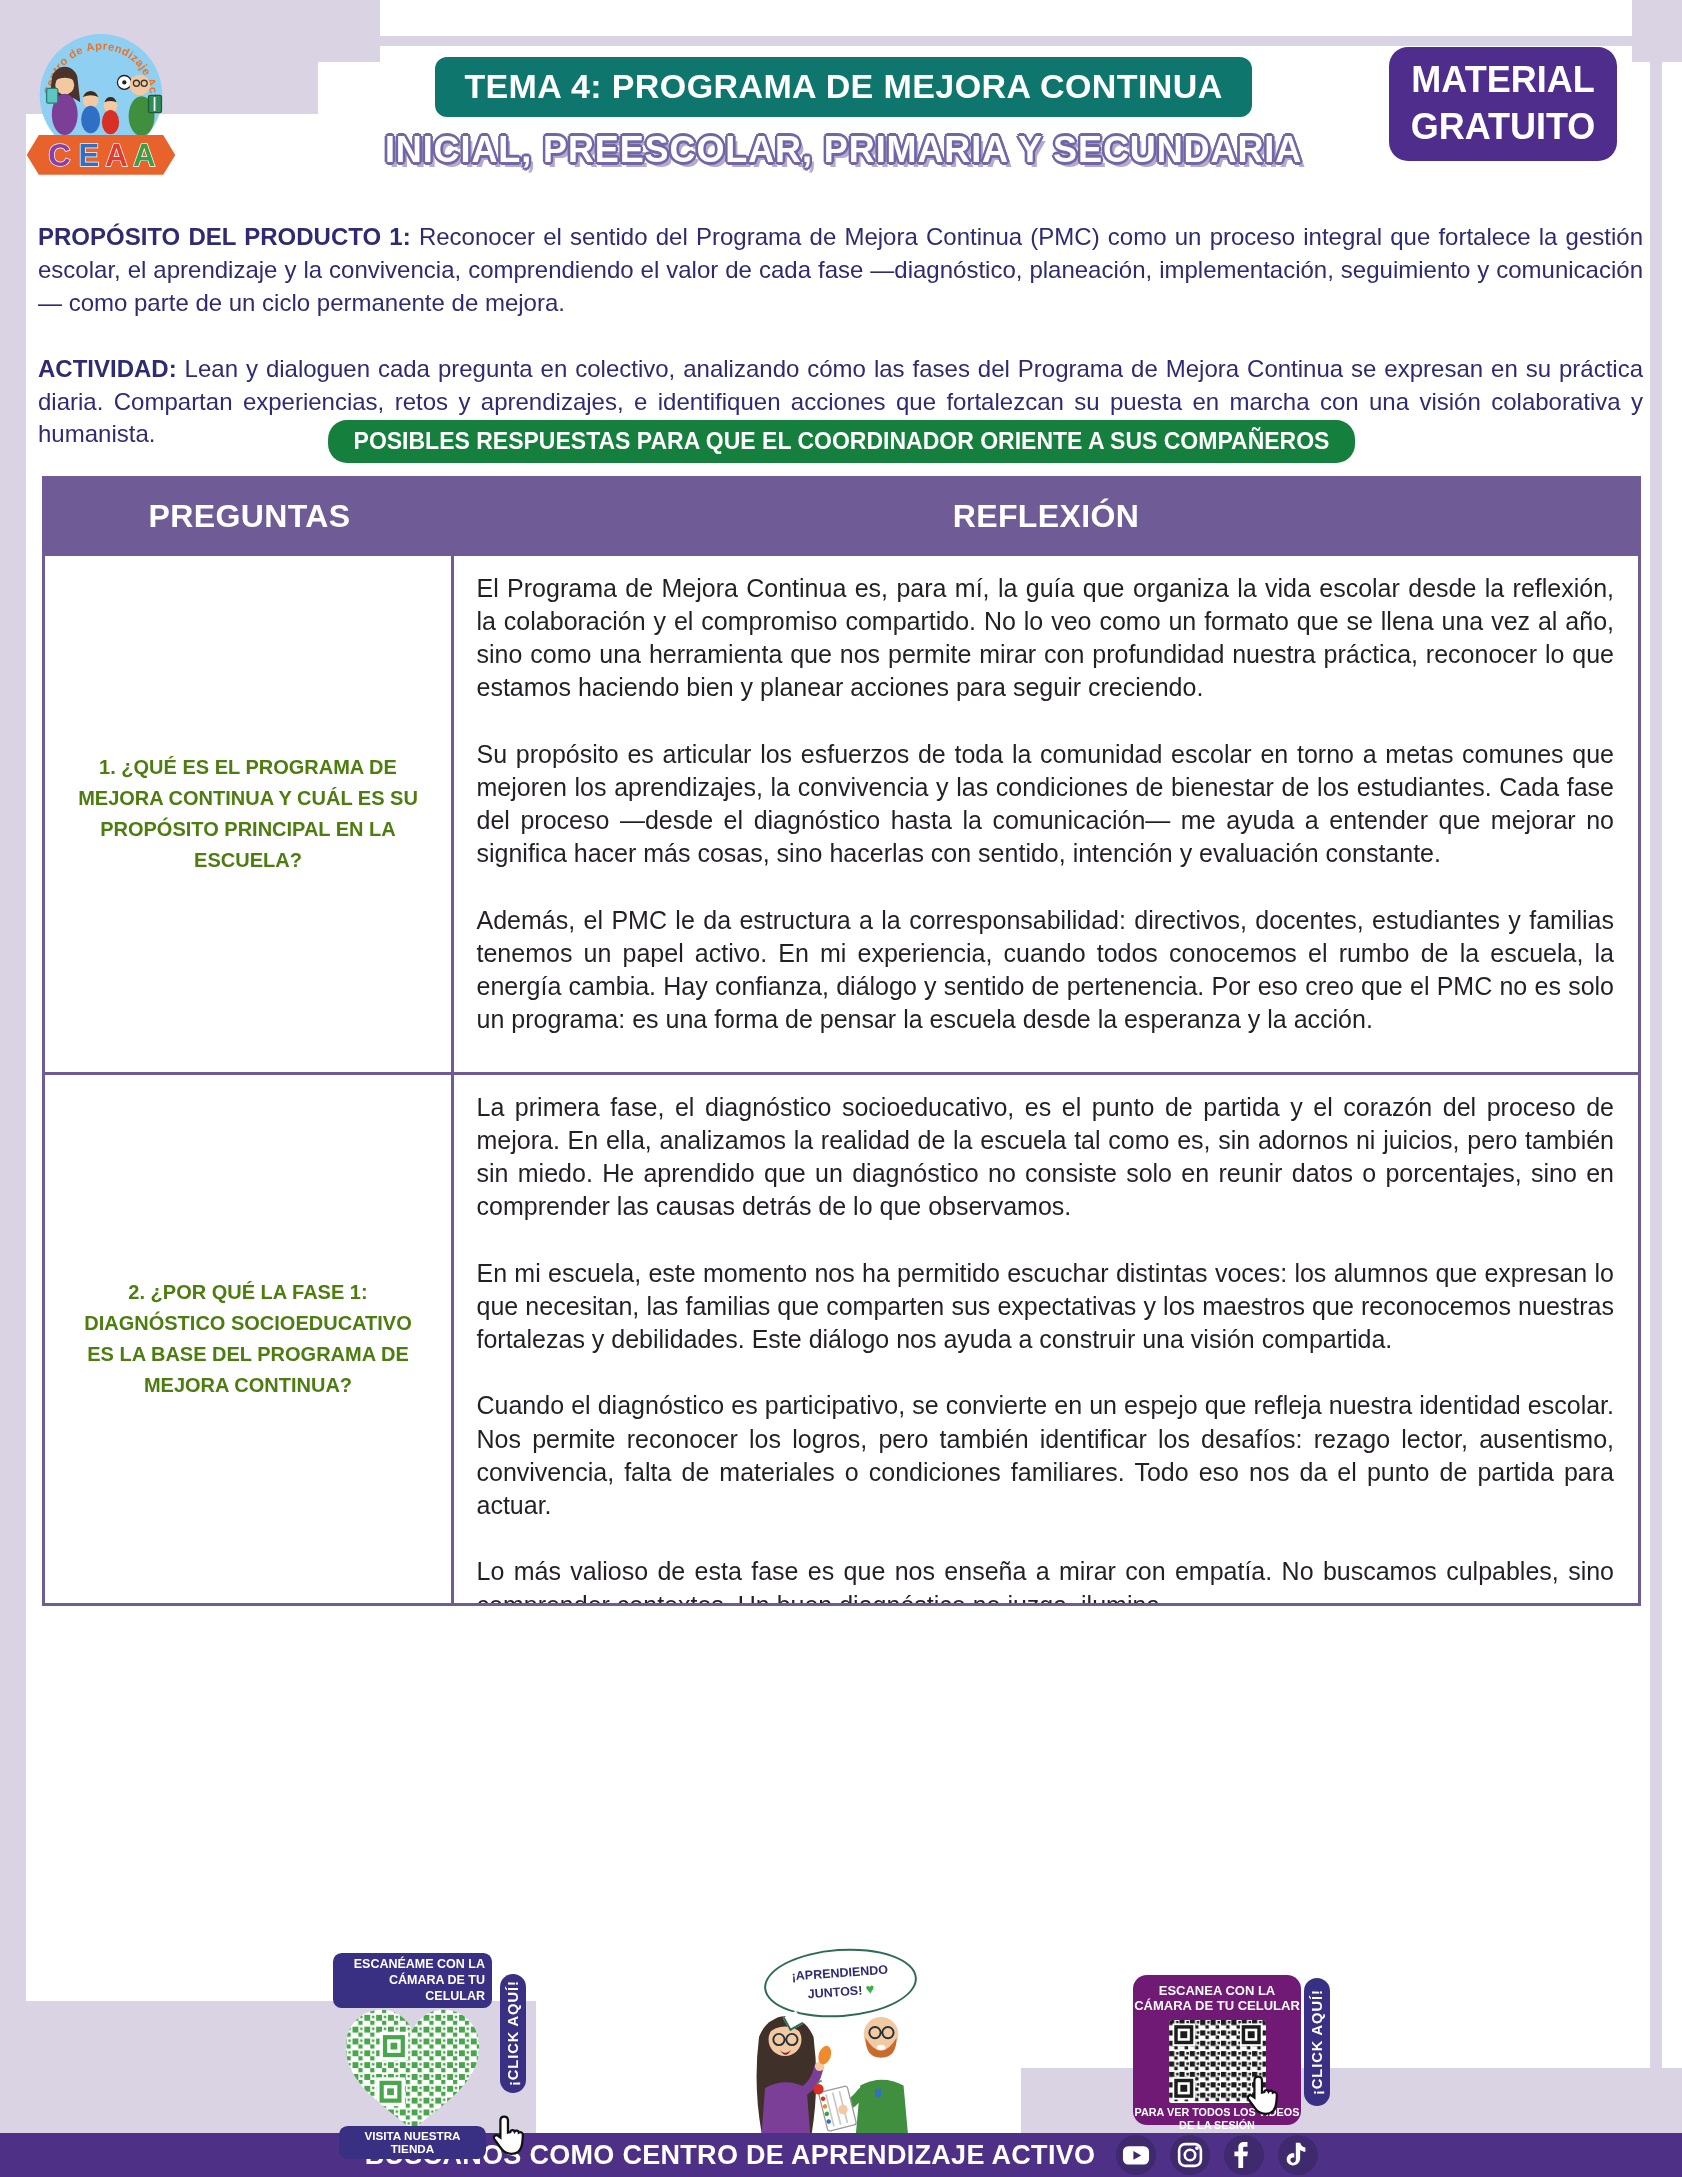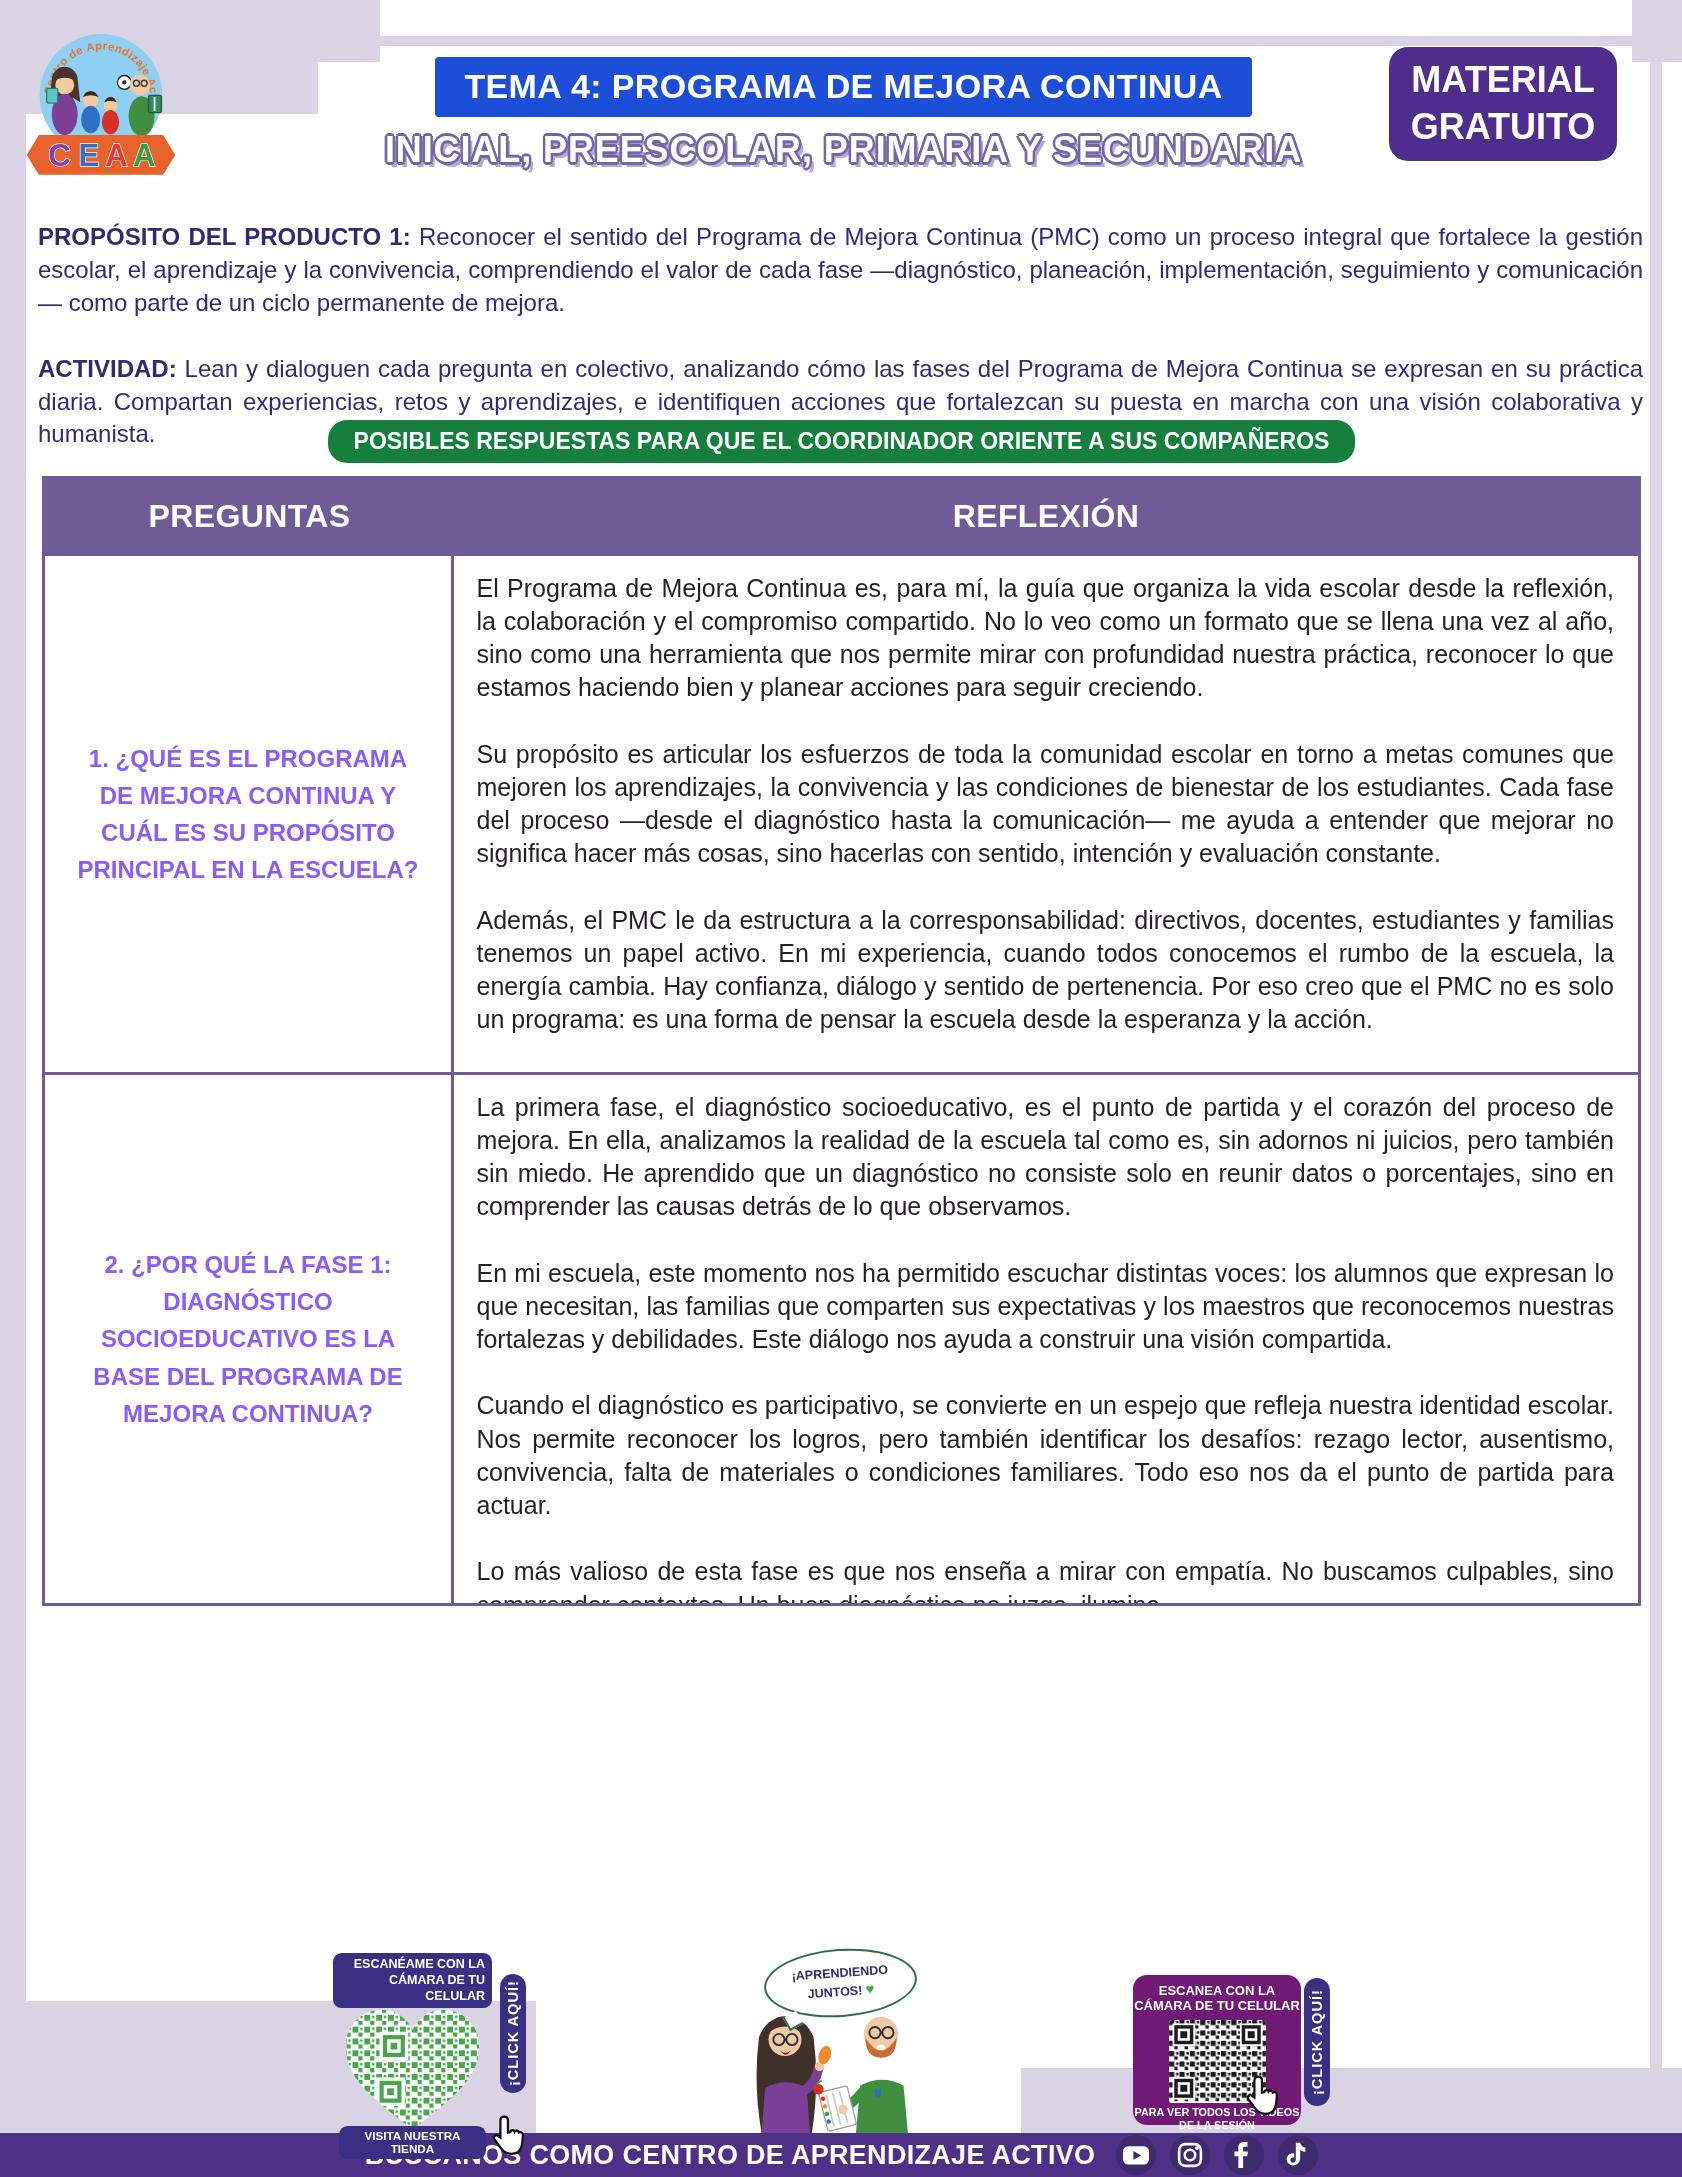--- a/index.html
+++ b/index.html
@@ -7,22 +7,22 @@
         font-family:"Liberation Sans",sans-serif;}
   
   .frame{position:absolute;background:#dad3e4;}
   
   .logo-svg{position:absolute;left:22.5px;top:28px;width:156px;height:152px;}
   .titles{position:absolute;left:329px;top:45px;width:1029px;text-align:center;}
   .outline-title{color:#fff;font-weight:bold;letter-spacing:0.9px;
     text-shadow:-1.7px -1.7px 0 #7266a6,1.7px -1.7px 0 #7266a6,-1.7px 1.7px 0 #7266a6,1.7px 1.7px 0 #7266a6,
       -2.6px 0 0 #7266a6,2.6px 0 0 #7266a6,0 -2.6px 0 #7266a6,0 2.6px 0 #7266a6,4.3px 5.2px 0 #b5aacd;}
   .t1{font-size:40px;line-height:1.05;}
-  .t2{display:inline-block;margin-top:12px;background:#1d4ed8;color:#fff;font-weight:bold;
-      font-size:34px;padding:10.4px 29px;border-radius:4px;letter-spacing:0.4px;}
+  .t2{display:inline-block;margin-top:12px;background:#0f766e;color:#fff;font-weight:bold;
+      font-size:34px;padding:10.4px 29px;border-radius:12px;letter-spacing:0.4px;}
   .t3{margin-top:12px;font-size:36px;}
   .material-badge{position:absolute;left:1389px;top:47px;width:228px;background:#4e2d8c;
       border-radius:19px;color:#fff;font-weight:bold;font-size:36px;line-height:1.3;
       text-align:center;padding:10.4px 0;}
   
   .intro{position:absolute;left:38px;top:221px;width:1605px;font-size:24px;line-height:1.37;
       color:#2f2b72;text-align:justify;}
   .intro p{margin:0;}
   .intro p + p{margin-top:33px;}
   .intro b{font-weight:bold;}
@@ -31,21 +31,21 @@
   
   .qa-table{position:absolute;left:42px;top:476px;width:1599px;border:3.5px solid #6f5c96;
       box-sizing:border-box;background:#fff;}
   .thead{display:grid;grid-template-columns:409px 1fr;background:#6f5c96;height:74px;}
   .thead div{display:flex;align-items:center;justify-content:center;color:#fff;font-weight:bold;
       font-size:32px;letter-spacing:0.4px;}
   .trow{display:grid;grid-template-columns:409px 1fr;border-top:3.5px solid #6f5c96;box-sizing:border-box;}
   .row1{height:519px;}
   .row2{height:531px;}
   .qcell{border-right:3.5px solid #6f5c96;display:flex;align-items:center;justify-content:center;
-      text-align:center;font-weight:bold;font-size:24px;line-height:1.55;color:#8b5cf6;
+      text-align:center;font-weight:bold;font-size:20px;line-height:1.55;color:#4d7c0f;
       padding:0 29px;box-sizing:border-box;}
   .rcell{padding:15.6px 24px 0 22.5px;font-size:25px;line-height:1.33;color:#241f26;text-align:justify;
       overflow:hidden;box-sizing:border-box;}
   .rcell p{margin:0 0 33px 0;}
   
   .qr-left{position:absolute;left:332px;top:1953px;width:161px;}
   .qr-top-badge{position:relative;z-index:2;width:145px;margin:0 auto;background:#3a3083;color:#fff;
       font-size:12.5px;font-weight:bold;text-align:right;border-radius:8.6px;padding:4.3px 7px;line-height:1.25;}
   .heart-svg{display:block;margin:-5.2px auto 0;width:145px;height:131px;}
   .qr-bottom-badge{position:relative;z-index:2;width:137px;margin:-8.6px auto 0;background:#3a3083;color:#fff;

